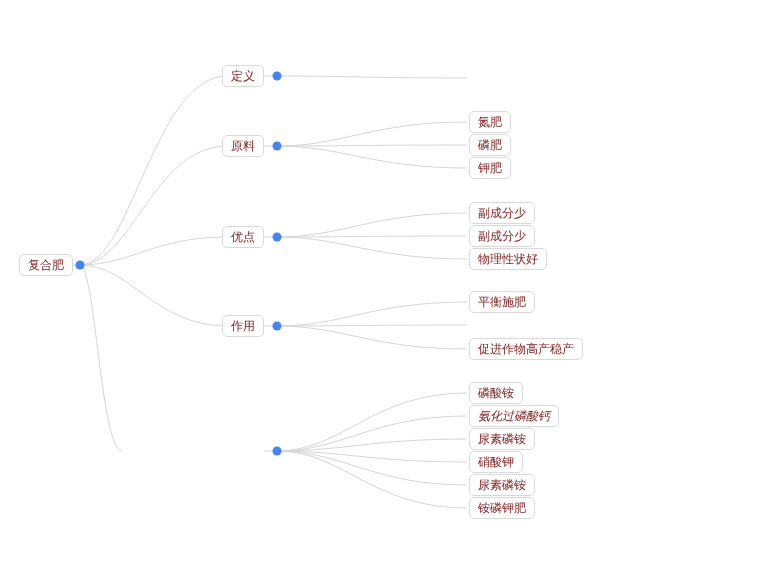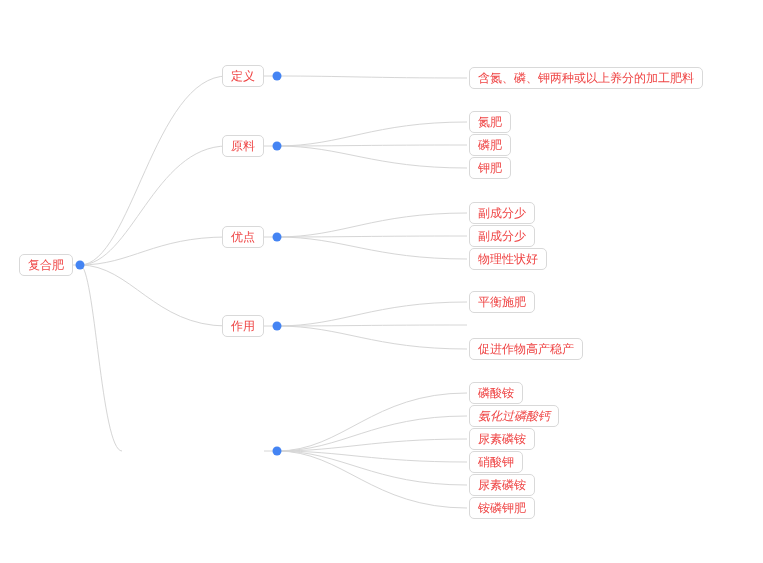--- a/index.html
+++ b/index.html
@@ -32,21 +32,21 @@
   }
   .node {
     position: absolute;
     box-sizing: border-box;
     height: 22px;
     line-height: 14px;
     padding: 3px 8px;
     background: #ffffff;
     border: 1px solid #d9d9d9;
     border-radius: 5px;
-    color: #ef4444;
+    color: #7f1d1d;
     font-size: 12px;
     white-space: nowrap;
     cursor: default;
   }
   .lvl1 { right: 499px; }
   .lvl2 { left: 469px; }
 </style>
 </head>
 <body>
 
@@ -97,21 +97,20 @@
     <circle class="dot" cx="277" cy="451" r="4.5"></circle>
   </svg>
 
   <div class="node" style="left:19px; top:254px;">复合肥</div>
 
   <div class="node lvl1" style="top:65px;">定义</div>
   <div class="node lvl1" style="top:135px;">原料</div>
   <div class="node lvl1" style="top:226px;">优点</div>
   <div class="node lvl1" style="top:315px;">作用</div>
 
-  <div class="node lvl2" style="top:67px;">含氮、磷、钾两种或以上养分的加工肥料</div>
 
   <div class="node lvl2" style="top:111px;">氮肥</div>
   <div class="node lvl2" style="top:134px;">磷肥</div>
   <div class="node lvl2" style="top:157px;">钾肥</div>
 
   <div class="node lvl2" style="top:202px;">副成分少</div>
   <div class="node lvl2" style="top:225px;">副成分少</div>
   <div class="node lvl2" style="top:248px;">物理性状好</div>
 
   <div class="node lvl2" style="top:291px;">平衡施肥</div>

